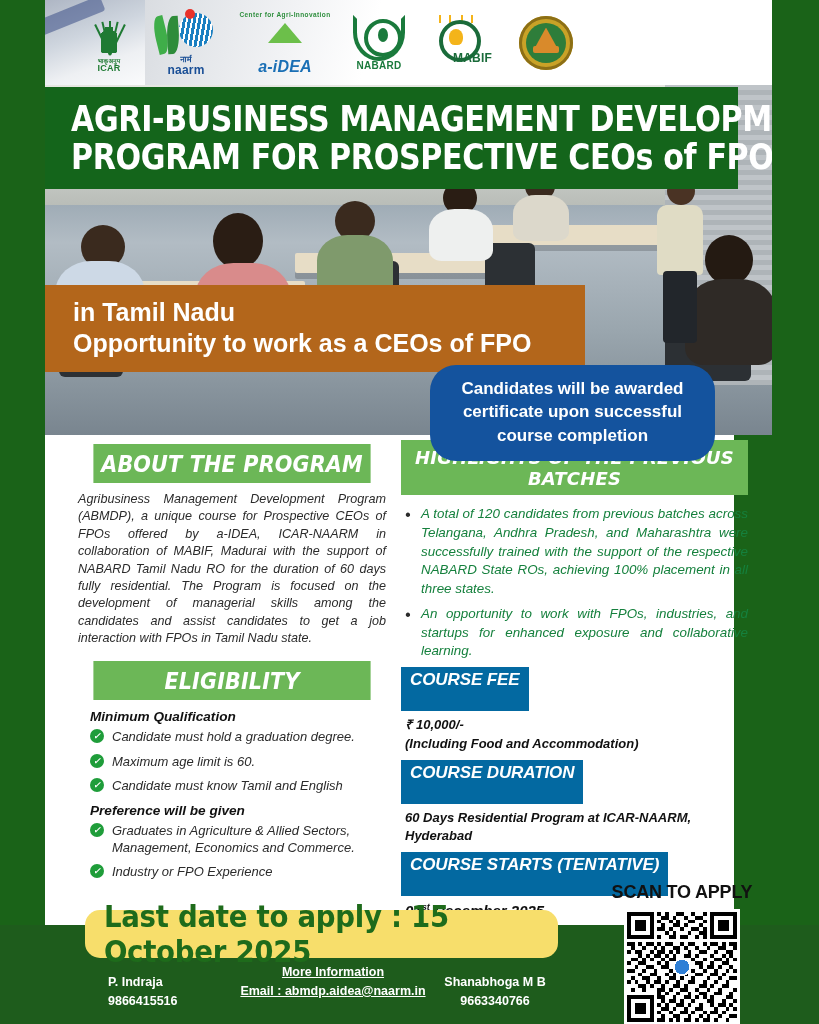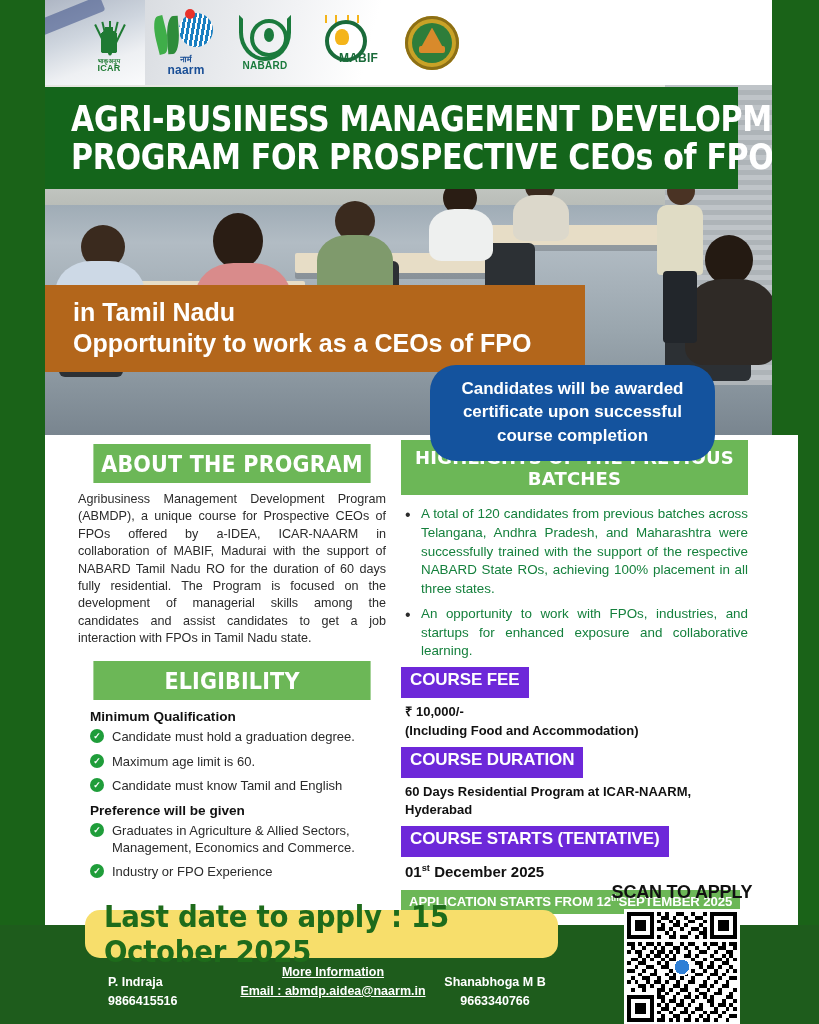--- a/index.html
+++ b/index.html
@@ -289,22 +289,23 @@
     font-weight: bold;
     font-size: 17px;
     line-height: 1.38;
     z-index: 5;
   }
 
   
   .body-area {
     position: absolute;
     left: 45px; top: 435px;
-    width: 753px; height: 490px;
+    width: 689px; height: 490px;
     background: #ffffff;
+    font-style: italic;
   }
   .col-left {
     position: absolute;
     left: 33px; top: 9px;
     width: 308px;
   }
   .col-right {
     position: absolute;
     left: 356px; top: 5px;
     width: 347px;
@@ -368,25 +369,25 @@
     background: #1f9d3a;
     color: #ffffff;
     font-size: 9px;
     line-height: 14px;
     text-align: center;
     font-weight: bold;
   }
 
   .tag {
     display: inline-block;
-    background: #6d28d9;
+    background: #0369a1;
     color: #ffffff;
     font-weight: bold;
     font-size: 17px;
-    padding: 3px 9px 8px;
+    padding: 3px 9px 21px;
     letter-spacing: -0.1px;
   }
   .tag-val {
     font-weight: bold;
     font-size: 13px;
     color: #111111;
     margin: 5px 0 0 4px;
     line-height: 1.35;
   }
   .wide-tag {
@@ -504,20 +505,27 @@
           <div class="dot"></div>
           <div class="leaf1"></div>
           <div class="leaf2"></div>
         </div>
         <div class="cap">
           <span class="hi">नार्म</span>
           <span>naarm</span>
         </div>
       </div>
 
+      <div class="logo logo-aidea">
+        <div class="mark">
+          <div class="arctxt">Center for Agri-Innovation</div>
+          <div class="chev"></div>
+        </div>
+        <div class="cap">a-iDEA</div>
+      </div>
 
       <div class="logo logo-nabard">
         <div class="mark">
           <div class="hand"></div>
           <div class="inner"></div>
         </div>
         <div class="cap">NABARD</div>
       </div>
 
       <div class="logo logo-mabif">

